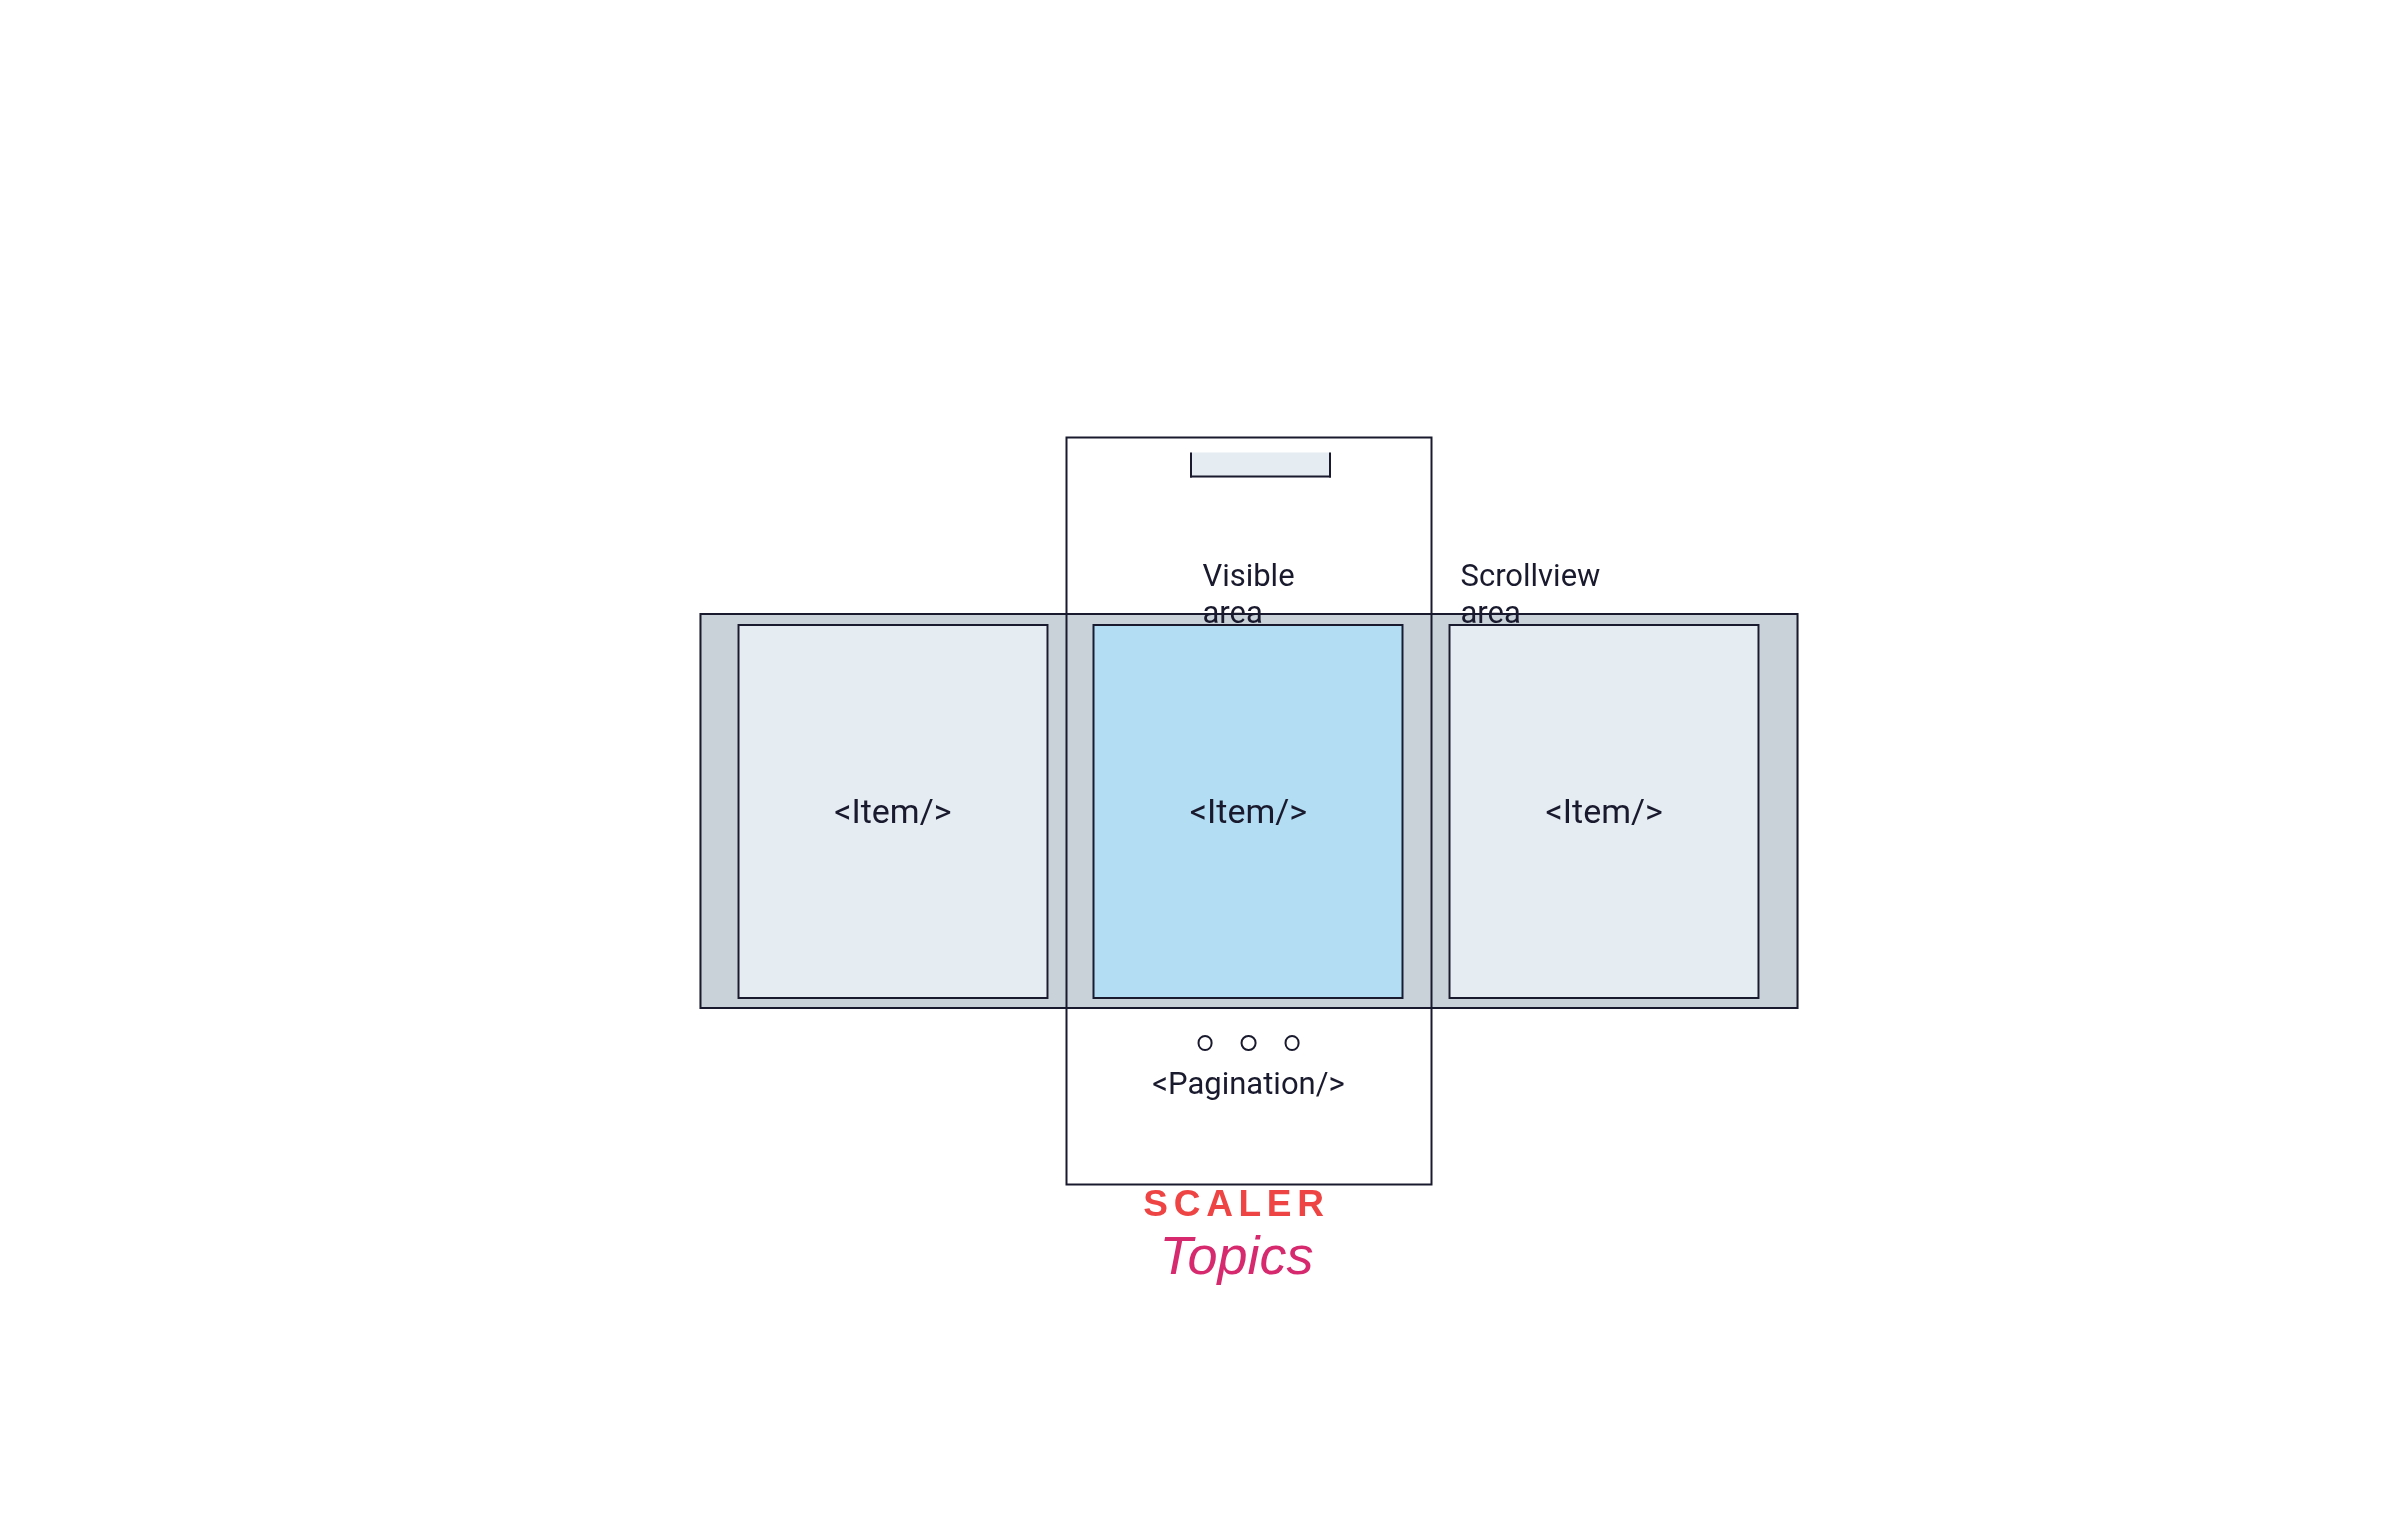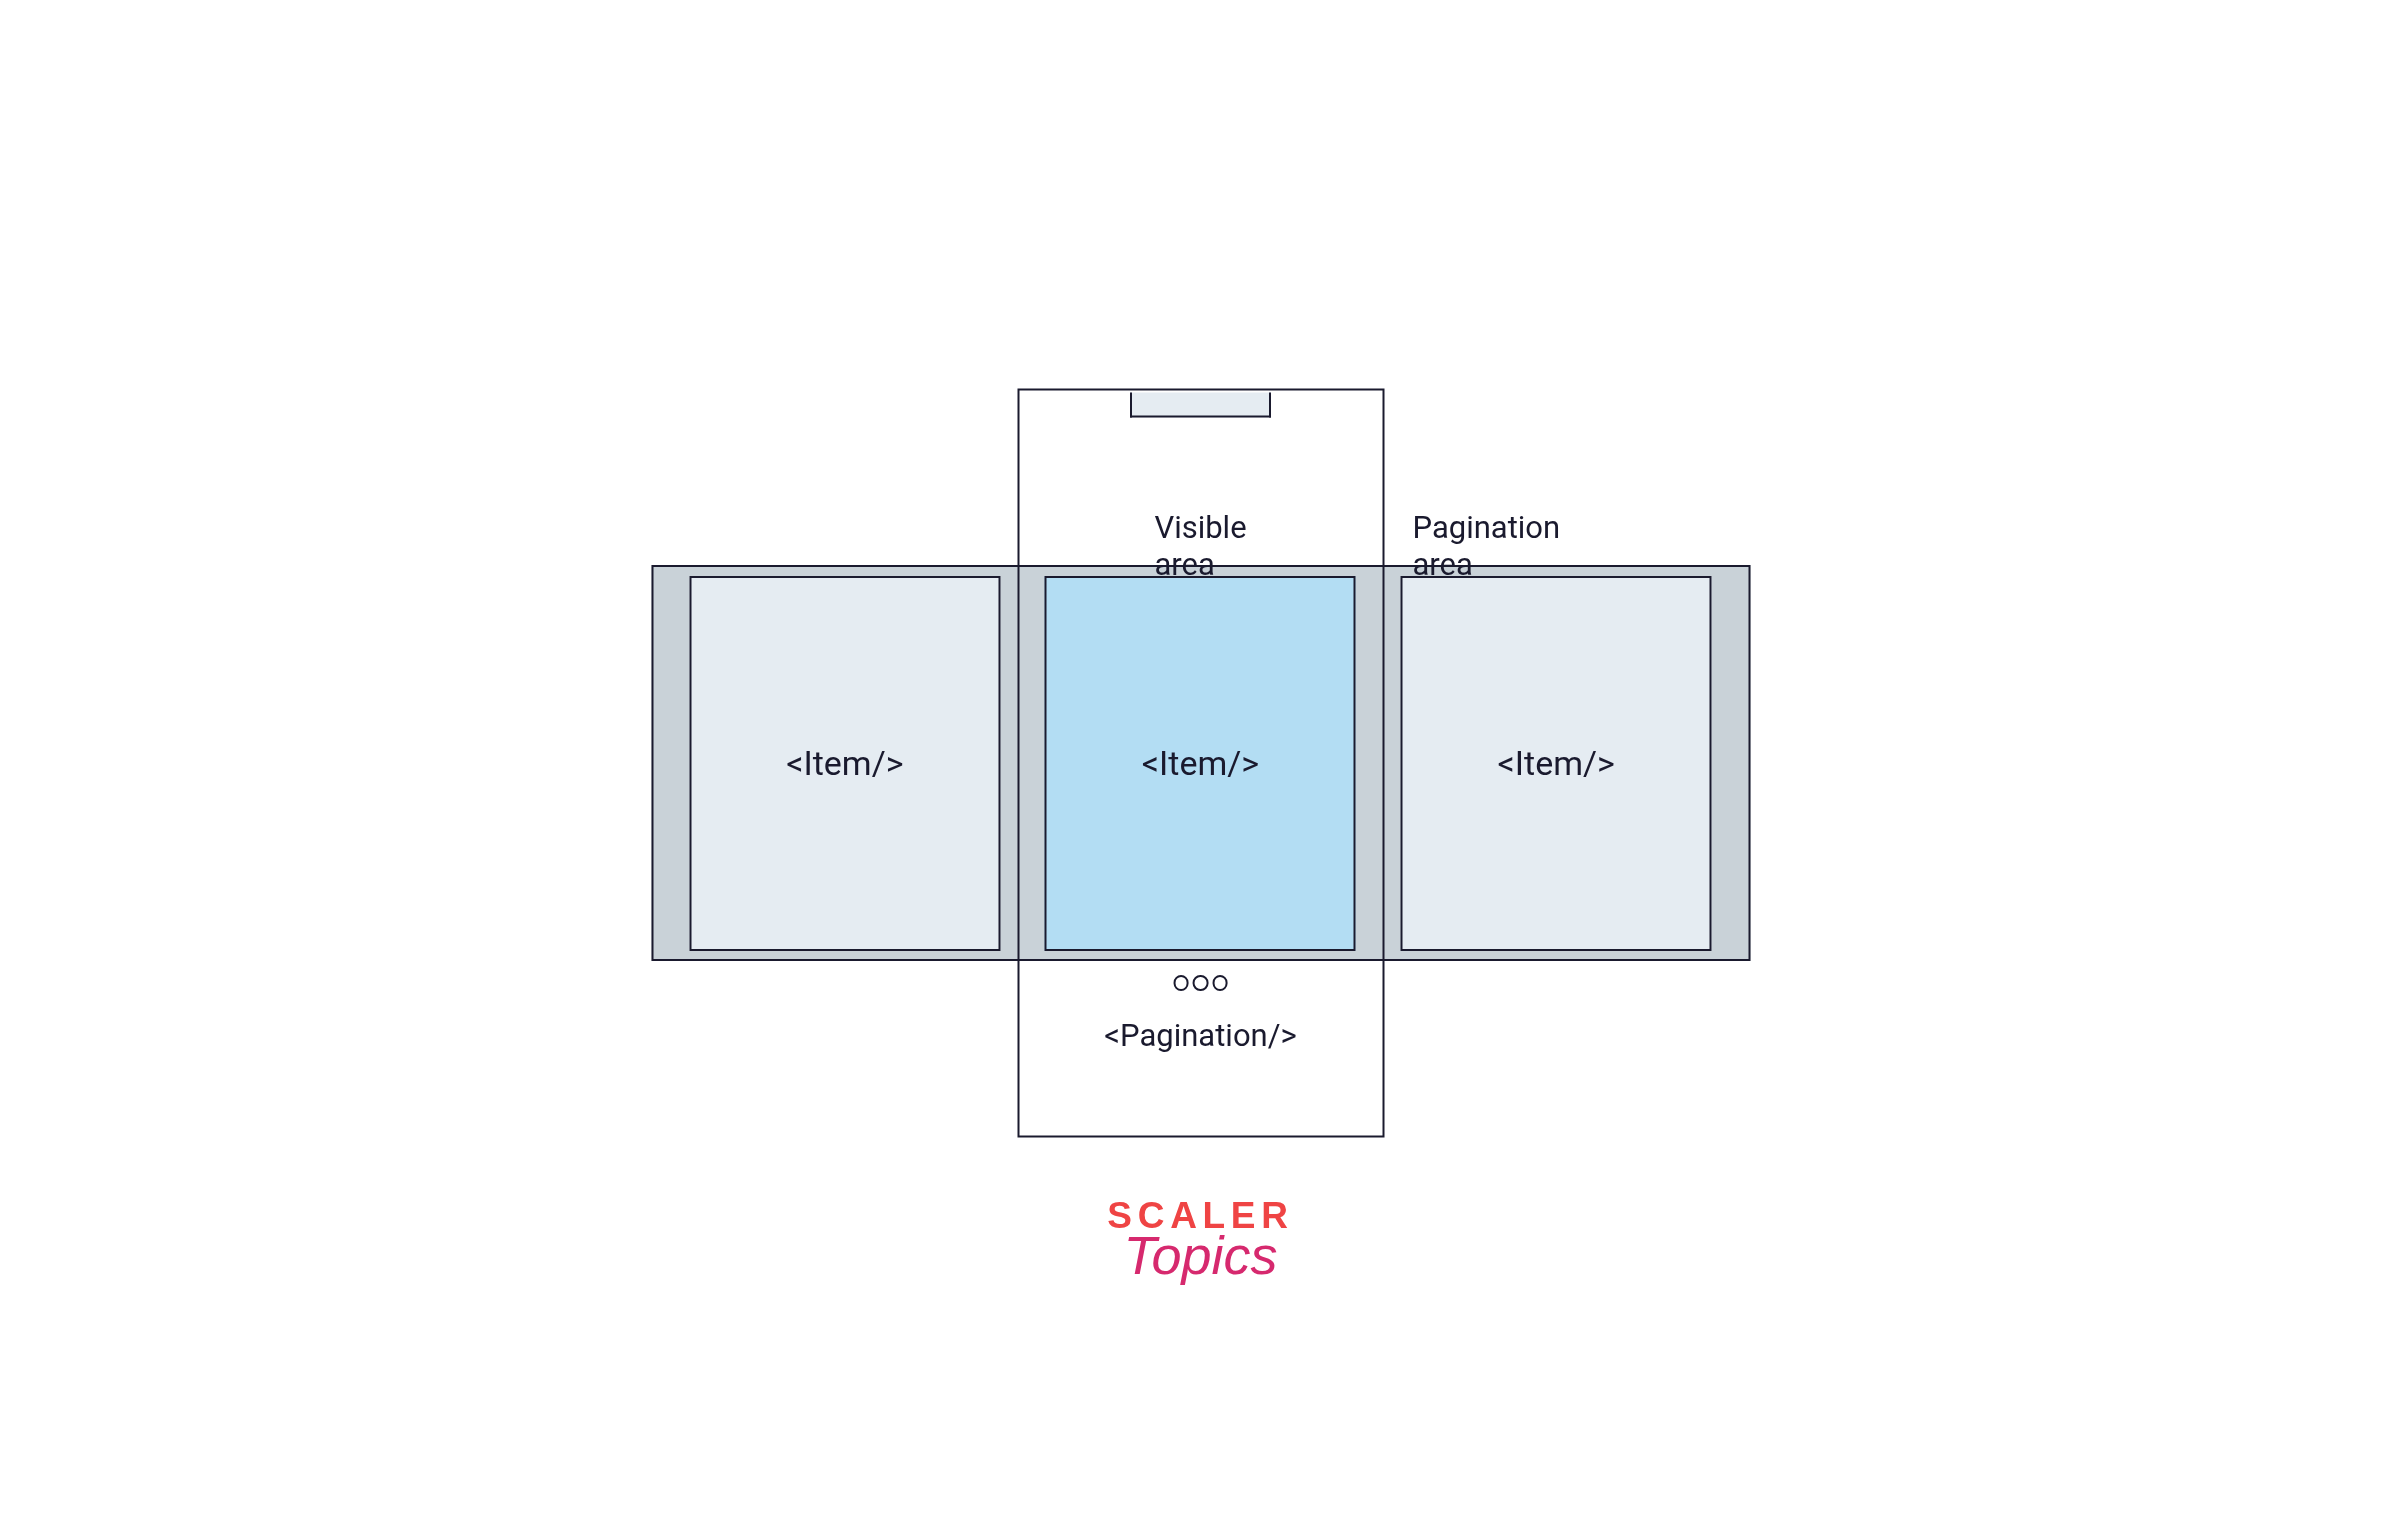--- a/index.html
+++ b/index.html
@@ -1,16 +1,16 @@
 <!DOCTYPE html>
 <html style="font-size:11.3px"><head>
   <meta charset="utf-8">
   <style>
     * {
-      margin: 0;
+      margin: 12px;
       padding: 0;
       box-sizing: border-box;
     }
     body {
       width: 2401px;
       height: 1526px;
       background: #ffffff;
       font-family: -apple-system, BlinkMacSystemFont, "Segoe UI", Roboto, Helvetica, Arial, sans-serif;
       position: relative;
     }
@@ -137,21 +137,21 @@
 </head>
 <body>
 
 <div class="canvas">
 
   <div class="phone-frame">
     <div class="phone-notch"></div>
   </div>
 
   <div class="label label-visible">Visible area</div>
-  <div class="label label-scrollview">Pagination area</div>
+  <div class="label label-scrollview">Scrollview area</div>
 
   <div class="scrollview-strip">
     <div class="item-box inactive">
       <span>&lt;Item/&gt;</span>
     </div>
     <div class="item-box active">
       <span>&lt;Item/&gt;</span>
     </div>
     <div class="item-box inactive">
       <span>&lt;Item/&gt;</span>

